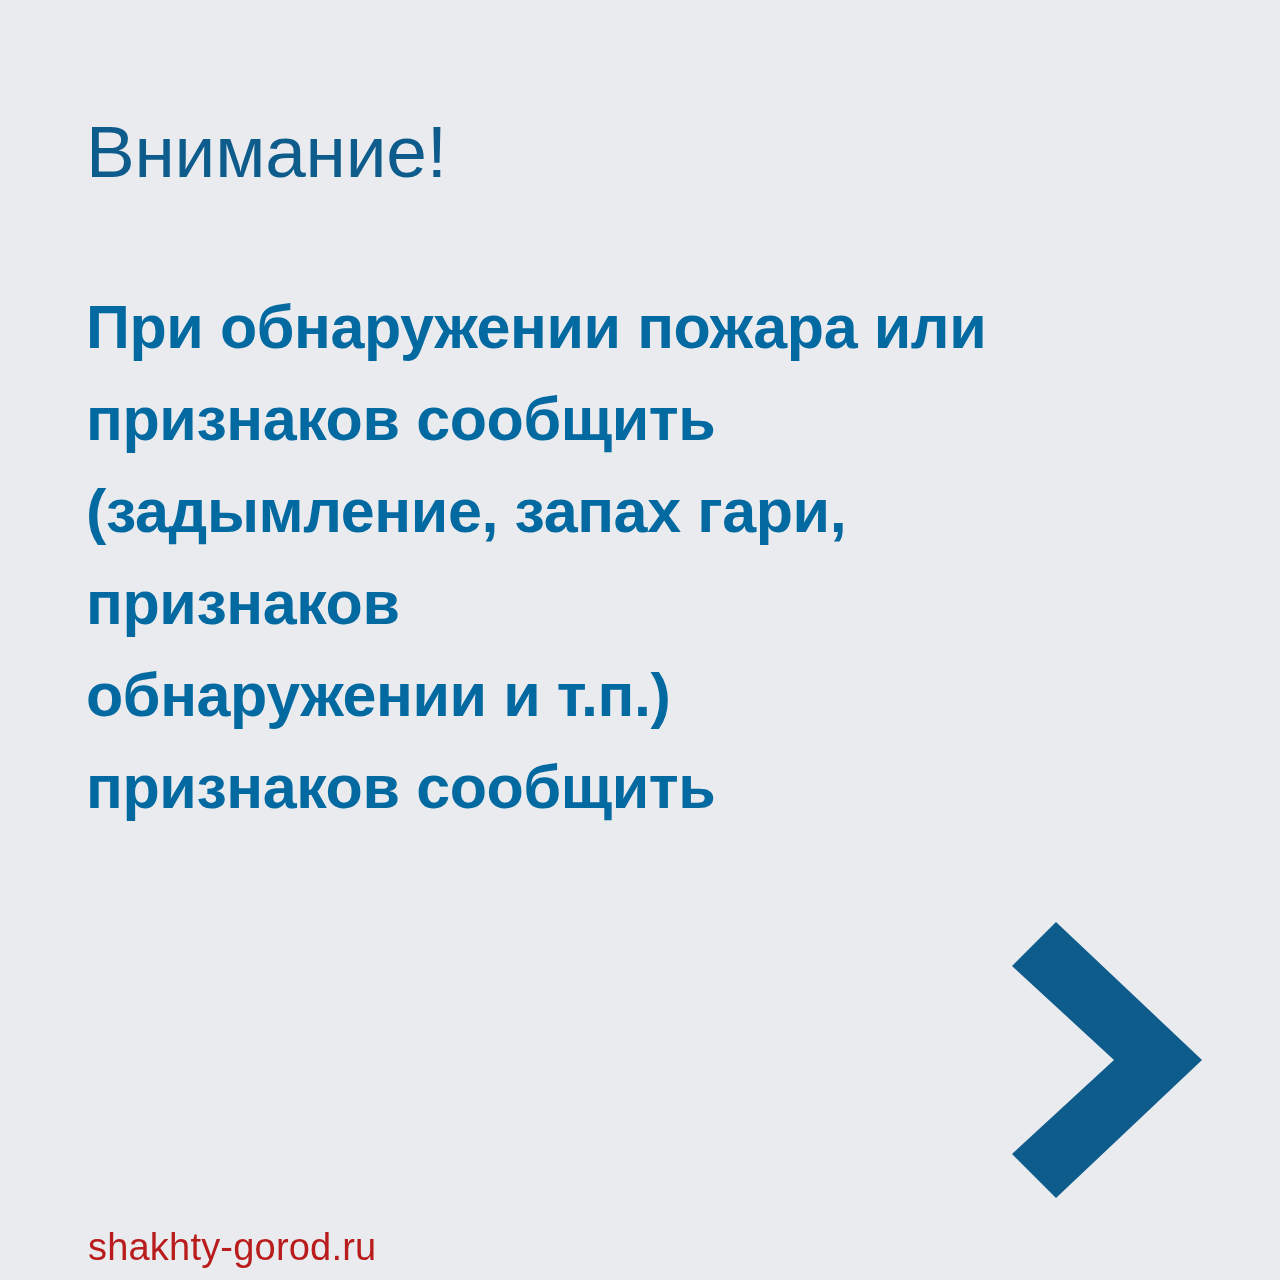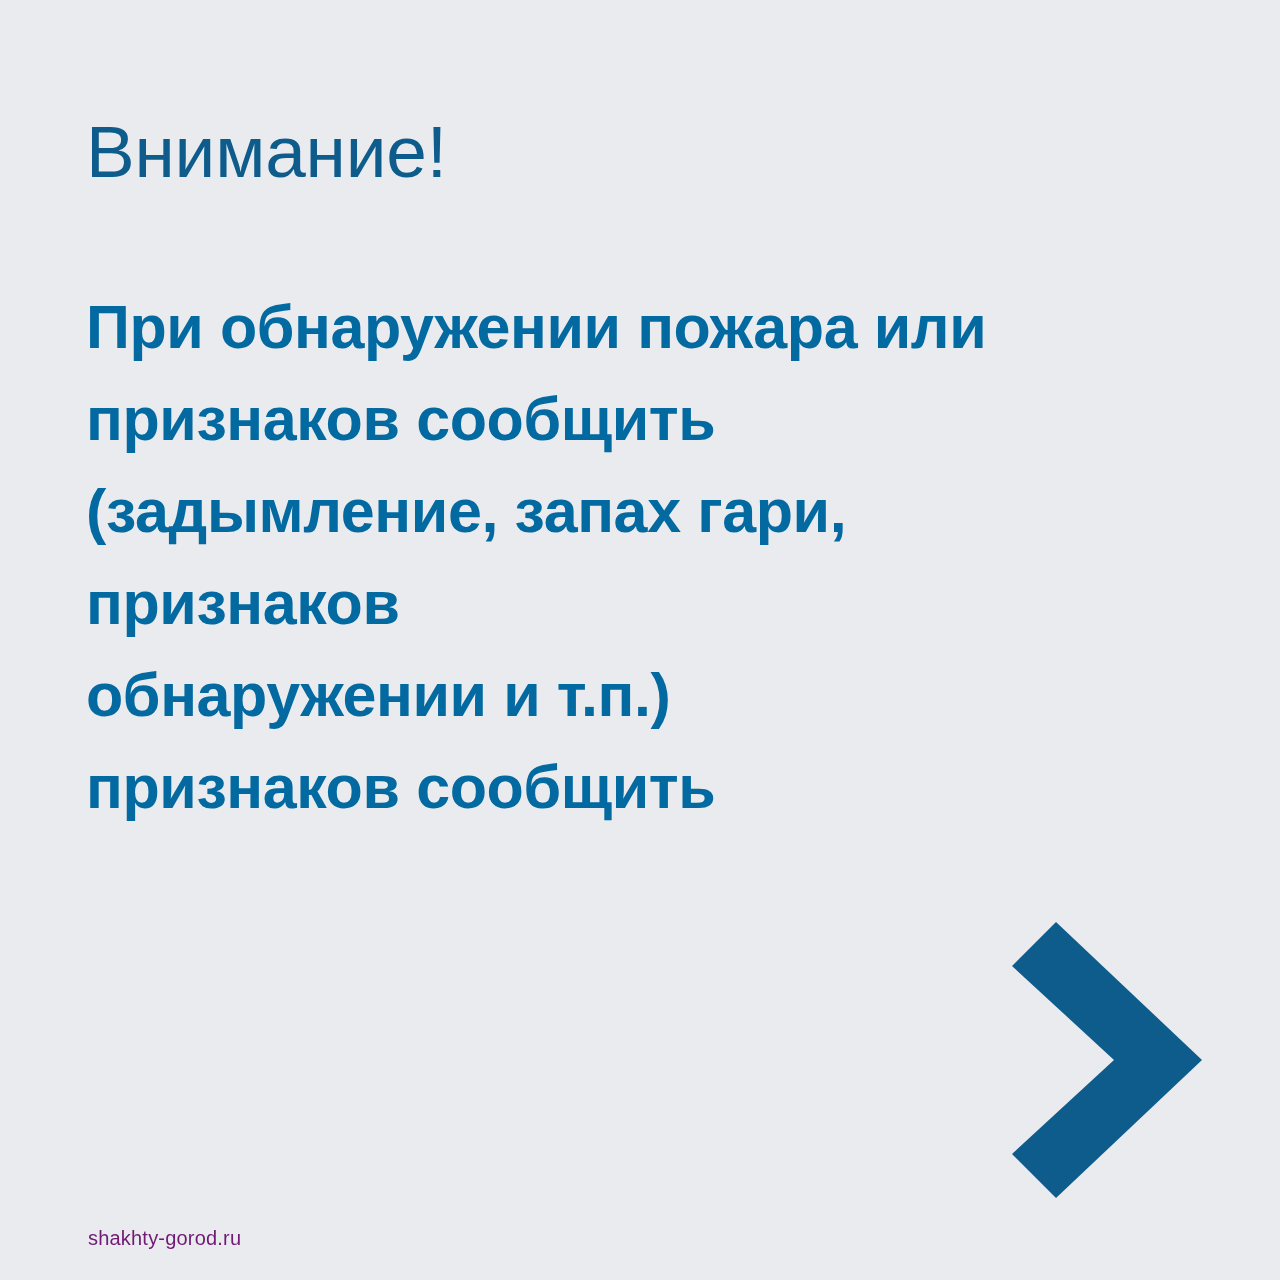--- a/index.html
+++ b/index.html
@@ -64,24 +64,24 @@
     display: block;
     width: 100%;
     height: 100%;
   }
 
   
   #watermark {
     position: absolute;
     left: 88px;
     top: 1227px;
-    font-size: 20px;
+    font-size: 38px;
     line-height: 1.1;
     font-weight: 400;
-    color: #701a75;
+    color: #b91c1c;
     letter-spacing: 0.2px;
     white-space: nowrap;
   }
 </style>
 </head>
 <body>
 
 <div id="slide">
 
   <h1 id="title">Внимание!</h1>

